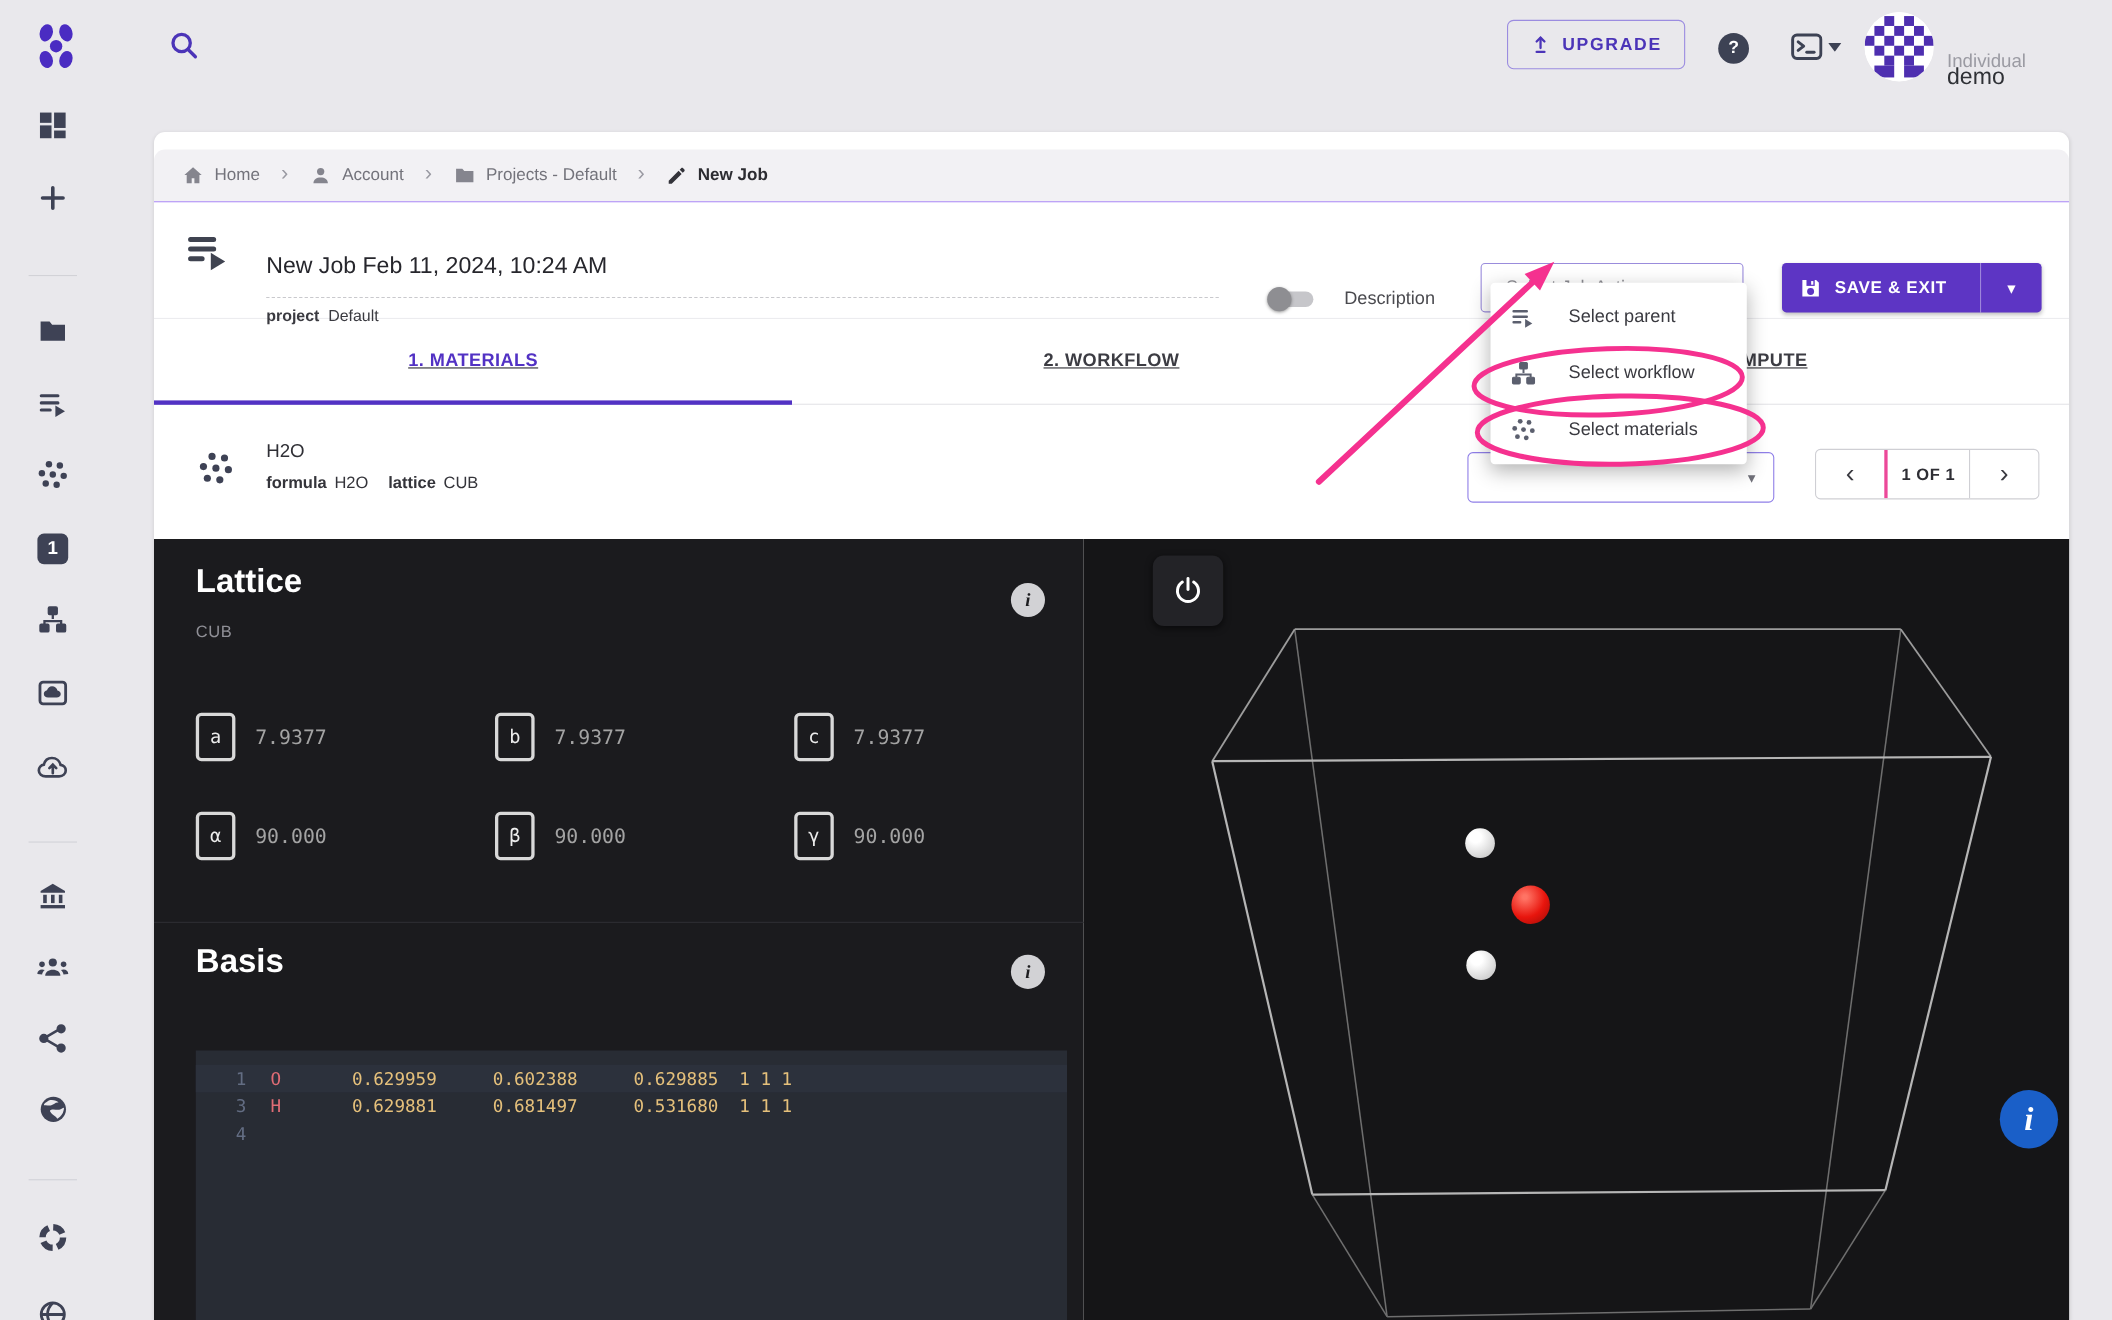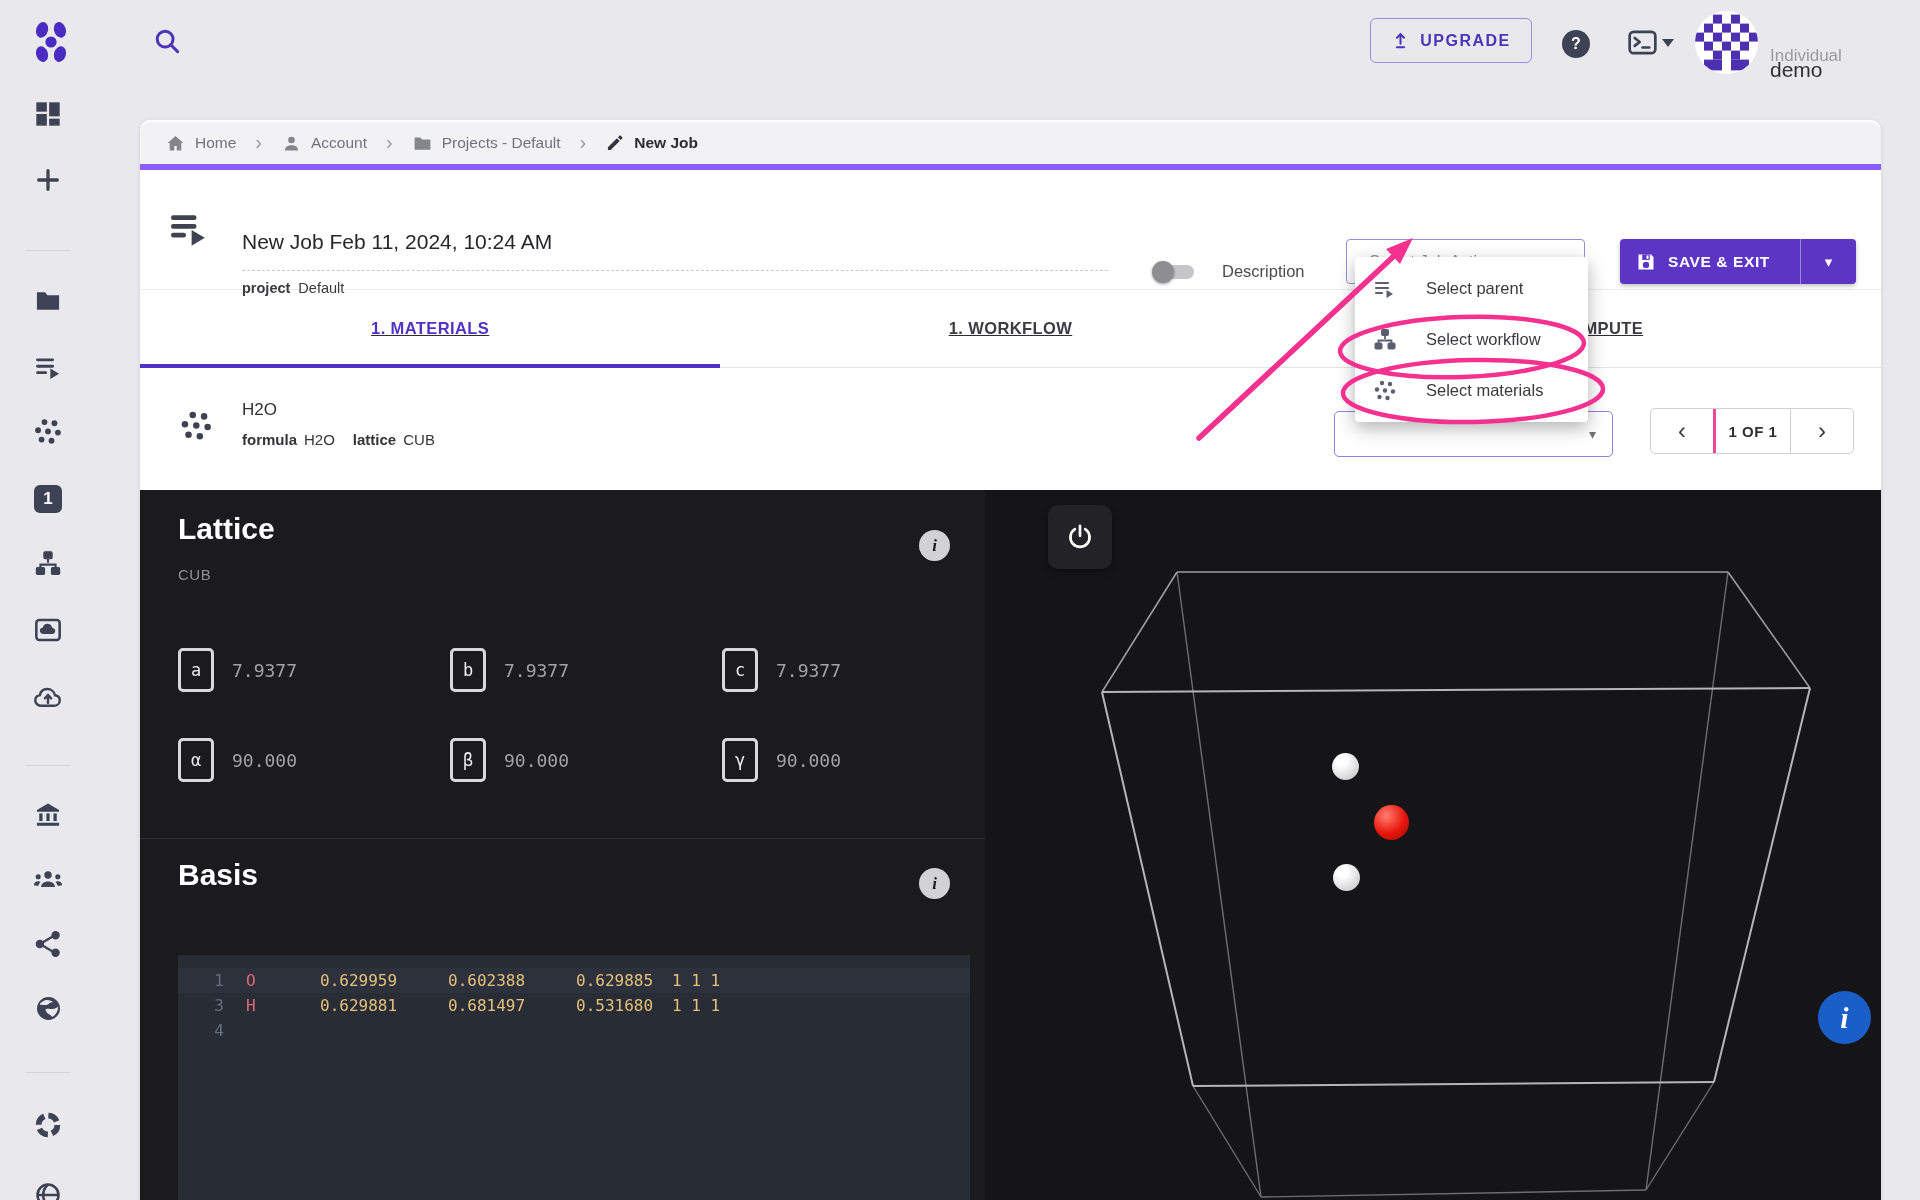--- a/index.html
+++ b/index.html
@@ -21,21 +21,21 @@
   .user-name { left:1770px; top:13px; font-size:21px; color:#2f3136;margin-top:45px; }
   .user-plan { left:1770px; top:46px; font-size:17px; color:#9b9ba3; }
 
   .sidebar-icon { left:33px; width:30px; height:30px; color:#3e4255; cursor:pointer; display:flex; align-items:center; justify-content:center; }
   .side-divider { left:26px; width:44px; height:0; border-top:1px solid #d2d2d7; }
   .one-badge { background:#3e4255; color:#fff; border-radius:6px; font-weight:bold; font-size:17px; font-family:"Liberation Sans",sans-serif; }
 
   
   .card { left:140px; top:120px; width:1741px; height:1080px; background:#fff; border-radius:10px 10px 0 0;
     box-shadow:0 1px 4px rgba(0,0,0,.12); }
-  .crumbs { left:0; top:2px; width:100%; height:48px; background:#f2f1f4; border-bottom:6px solid #8b5cf6;
+  .crumbs { left:0; top:16px; width:100%; height:48px; background:#f2f1f4; border-bottom:1px solid #8b5cf6;
     border-radius:10px 10px 0 0; display:flex; align-items:center; padding-left:25px; gap:9px; }
   .crumb { display:flex; align-items:center; gap:9px; font-size:15.5px; color:#73737b; cursor:pointer; }
   .crumb.current { color:#2c2c31; font-weight:bold; cursor:default; }
   .crumb-sep { color:#9a9aa2; font-size:20px; padding:0 10px 2px 10px; }
 
   
   .jobheader { left:0; top:48px; width:100%; height:122px; border-bottom:1px solid #ececef; }
   .job-icon { left:28px; top:40px; color:#3f4350; }
   .job-title { left:102px; top:62px; font-size:21px; color:#26262c; white-space:nowrap; cursor:text; }
   .title-rule { left:102px; top:102px; width:866px; border-bottom:1px dashed #c9c9cd; }
@@ -374,21 +374,21 @@
         <span>SAVE &amp; EXIT</span>
       </span>
       <span class="save-caret">
           <span>▾</span>
         </span>
     </button>
   </div>
 
   <div class="abs tabs">
     <div class="tab active">1. MATERIALS</div>
-    <div class="tab">1. WORKFLOW</div>
+    <div class="tab">2. WORKFLOW</div>
     <div class="tab">3. COMPUTE</div>
   </div>
 
   <div class="abs matrow">
     <span class="abs mat-dots">
       <svg width="34" height="34" viewBox="0 0 24 24" fill="#3e4255">
         <circle cx="9" cy="3.5" r="2.3"></circle>
           <circle cx="17" cy="4.5" r="2.3"></circle>
         <circle cx="3.5" cy="10" r="2.3"></circle>
           <circle cx="11.5" cy="11" r="2.3"></circle>

